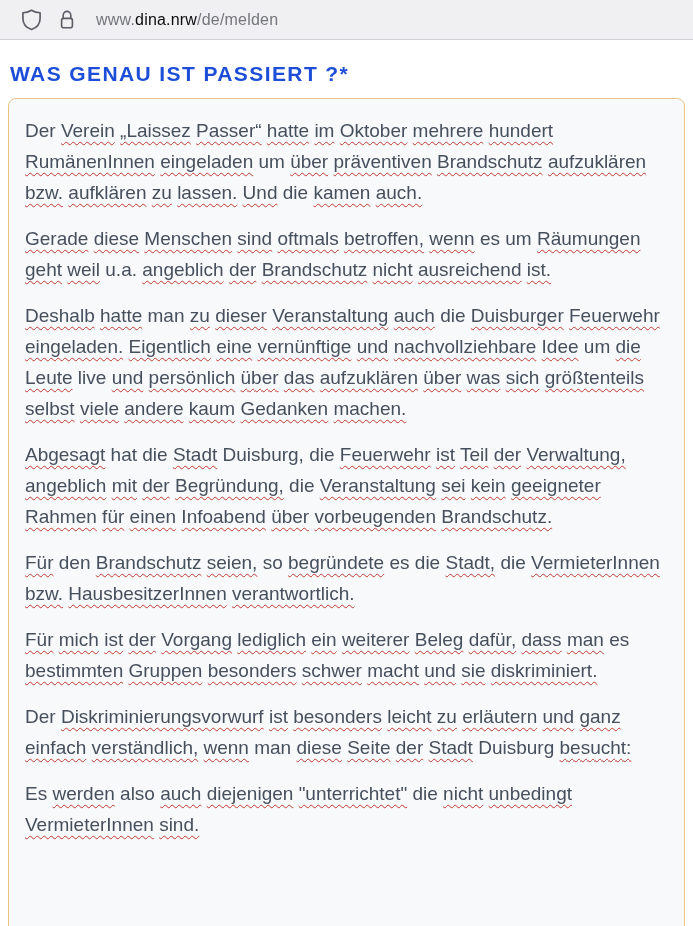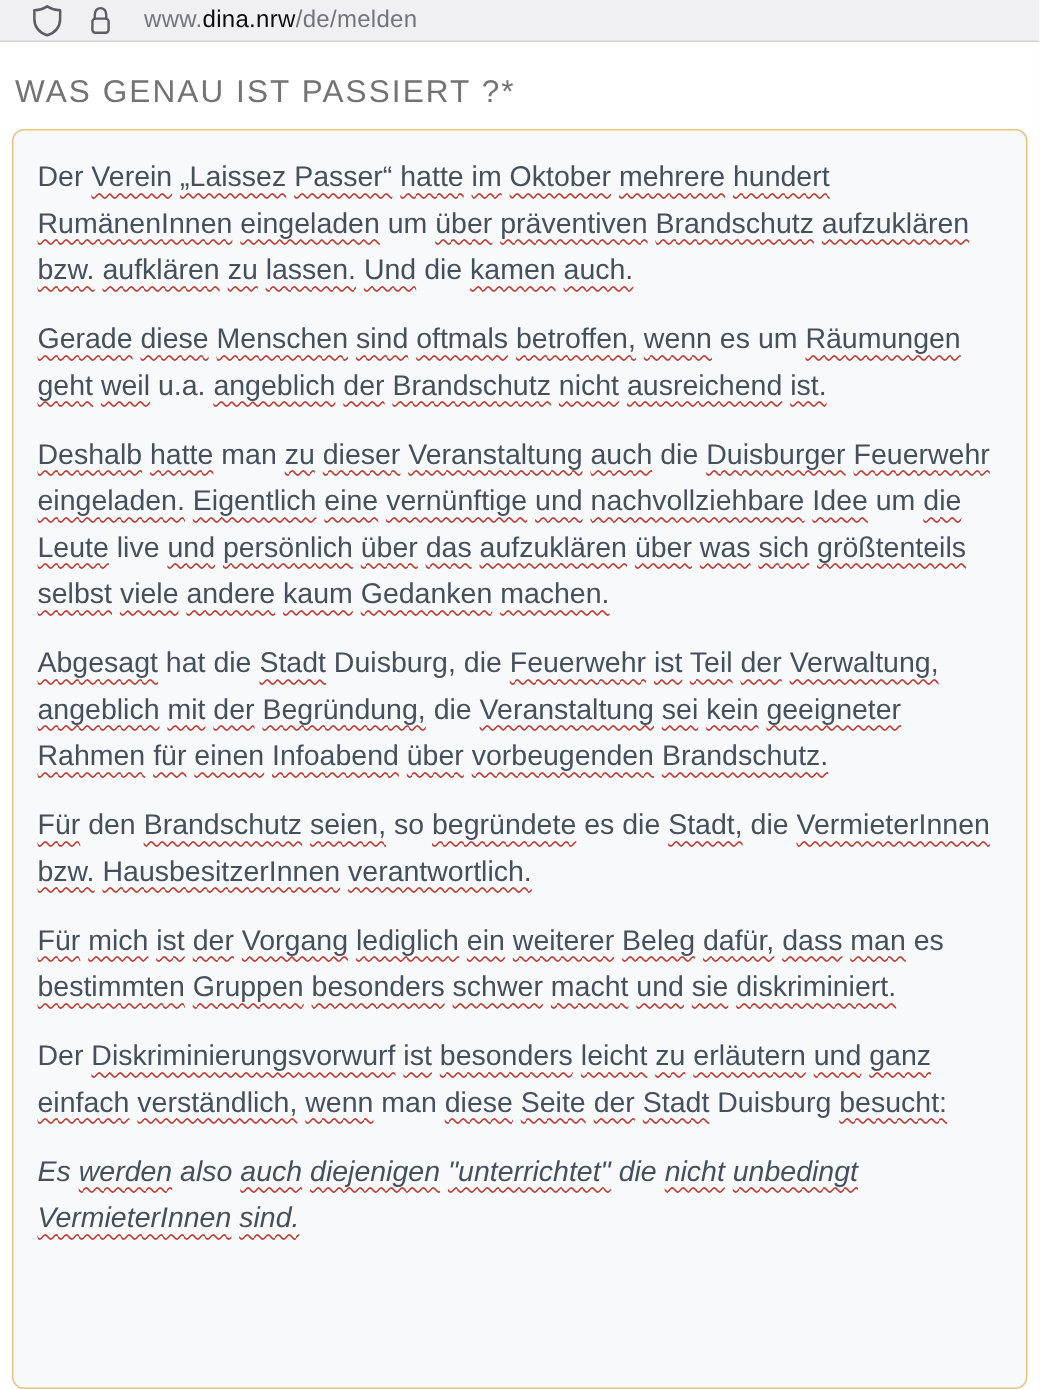--- a/index.html
+++ b/index.html
@@ -4,48 +4,48 @@
 <style>
   html,body { margin:0; padding:0; }
   body {
     width:693px; height:926px; overflow:hidden;
     background:#ffffff;
     font-family:"Liberation Sans", sans-serif;
     position:relative;
   }
   
   .toolbar {
-    height:28px; background:#f0f0f2;
+    height:40px; background:#f0f0f2;
     border-bottom:1px solid #d2d2d8;
     display:flex; align-items:center;
     padding:0 0 0 16px; box-sizing:border-box;
   }
   .tb-icon { display:inline-flex; align-items:center; justify-content:center;
     width:30px; height:30px; margin-right:6px; }
   .tb-icon svg { stroke:#5c5c66; fill:none; stroke-width:1.6; stroke-linejoin:round; stroke-linecap:round; }
   .url { font-size:16px; color:#74747e; margin-left:8px; letter-spacing:0.2px; white-space:nowrap; }
   .url .dom { color:#0c0c0d; }
   
   .q-title {
     margin:22px 10px 12px 10px;
-    font-size:21px; font-weight:400; letter-spacing:1.4px;
-    color:#737373;
+    font-size:21px; font-weight:700; letter-spacing:1.4px;
+    color:#1d4ed8;
   }
   
   .textbox {
     margin-left:8px;
     width:677px; height:840px; box-sizing:border-box;
     background:#f8f9fb;
     border:1px solid #e6c57d; border-radius:8px;
     padding:16px 20px 16px 16px;
     font-size:19px; line-height:31px; color:#46505d;
     overflow:hidden;
   }
   .para { margin:0 0 15px 0; }
-  .para:last-child { margin-bottom:12px;font-style:italic; }
+  .para:last-child { margin-bottom:12px; }
   .w { white-space:pre-wrap; }
   .sp {
     text-decoration-line:underline;
     text-decoration-style:wavy;
     text-decoration-color:#c23a30;
     text-decoration-thickness:1px;
     text-underline-offset:4px;
   }
 </style>
 </head>

